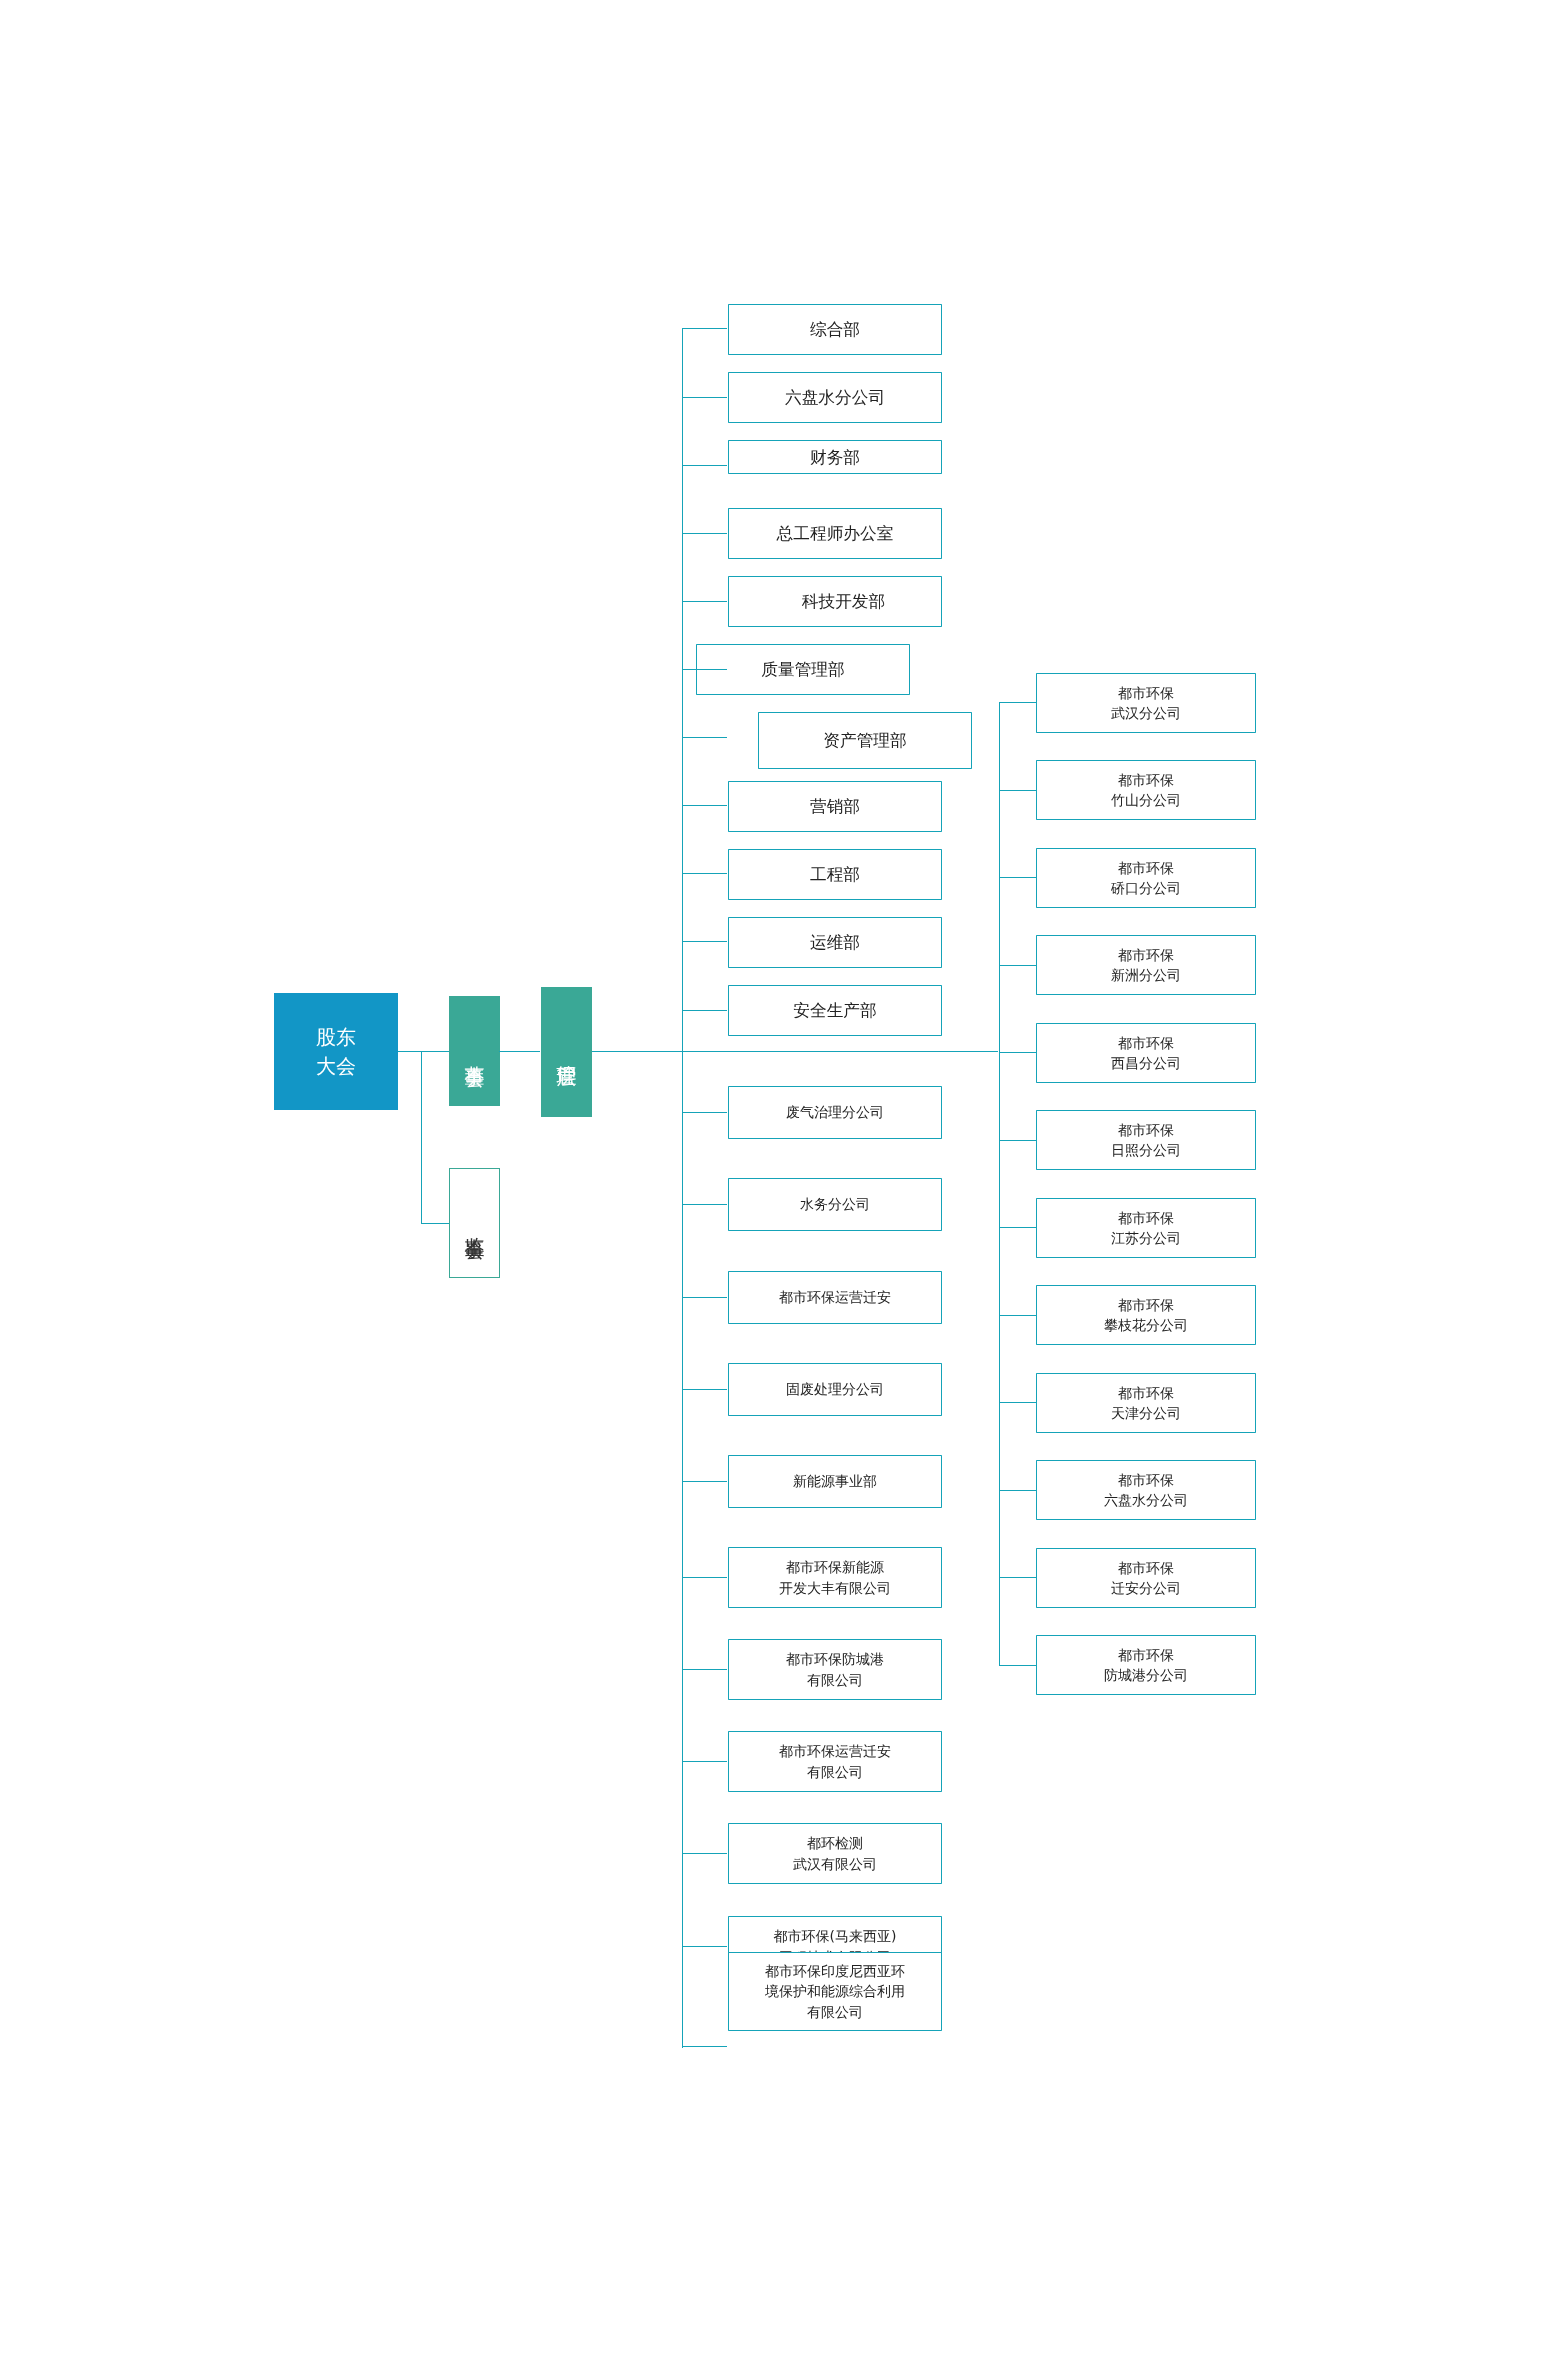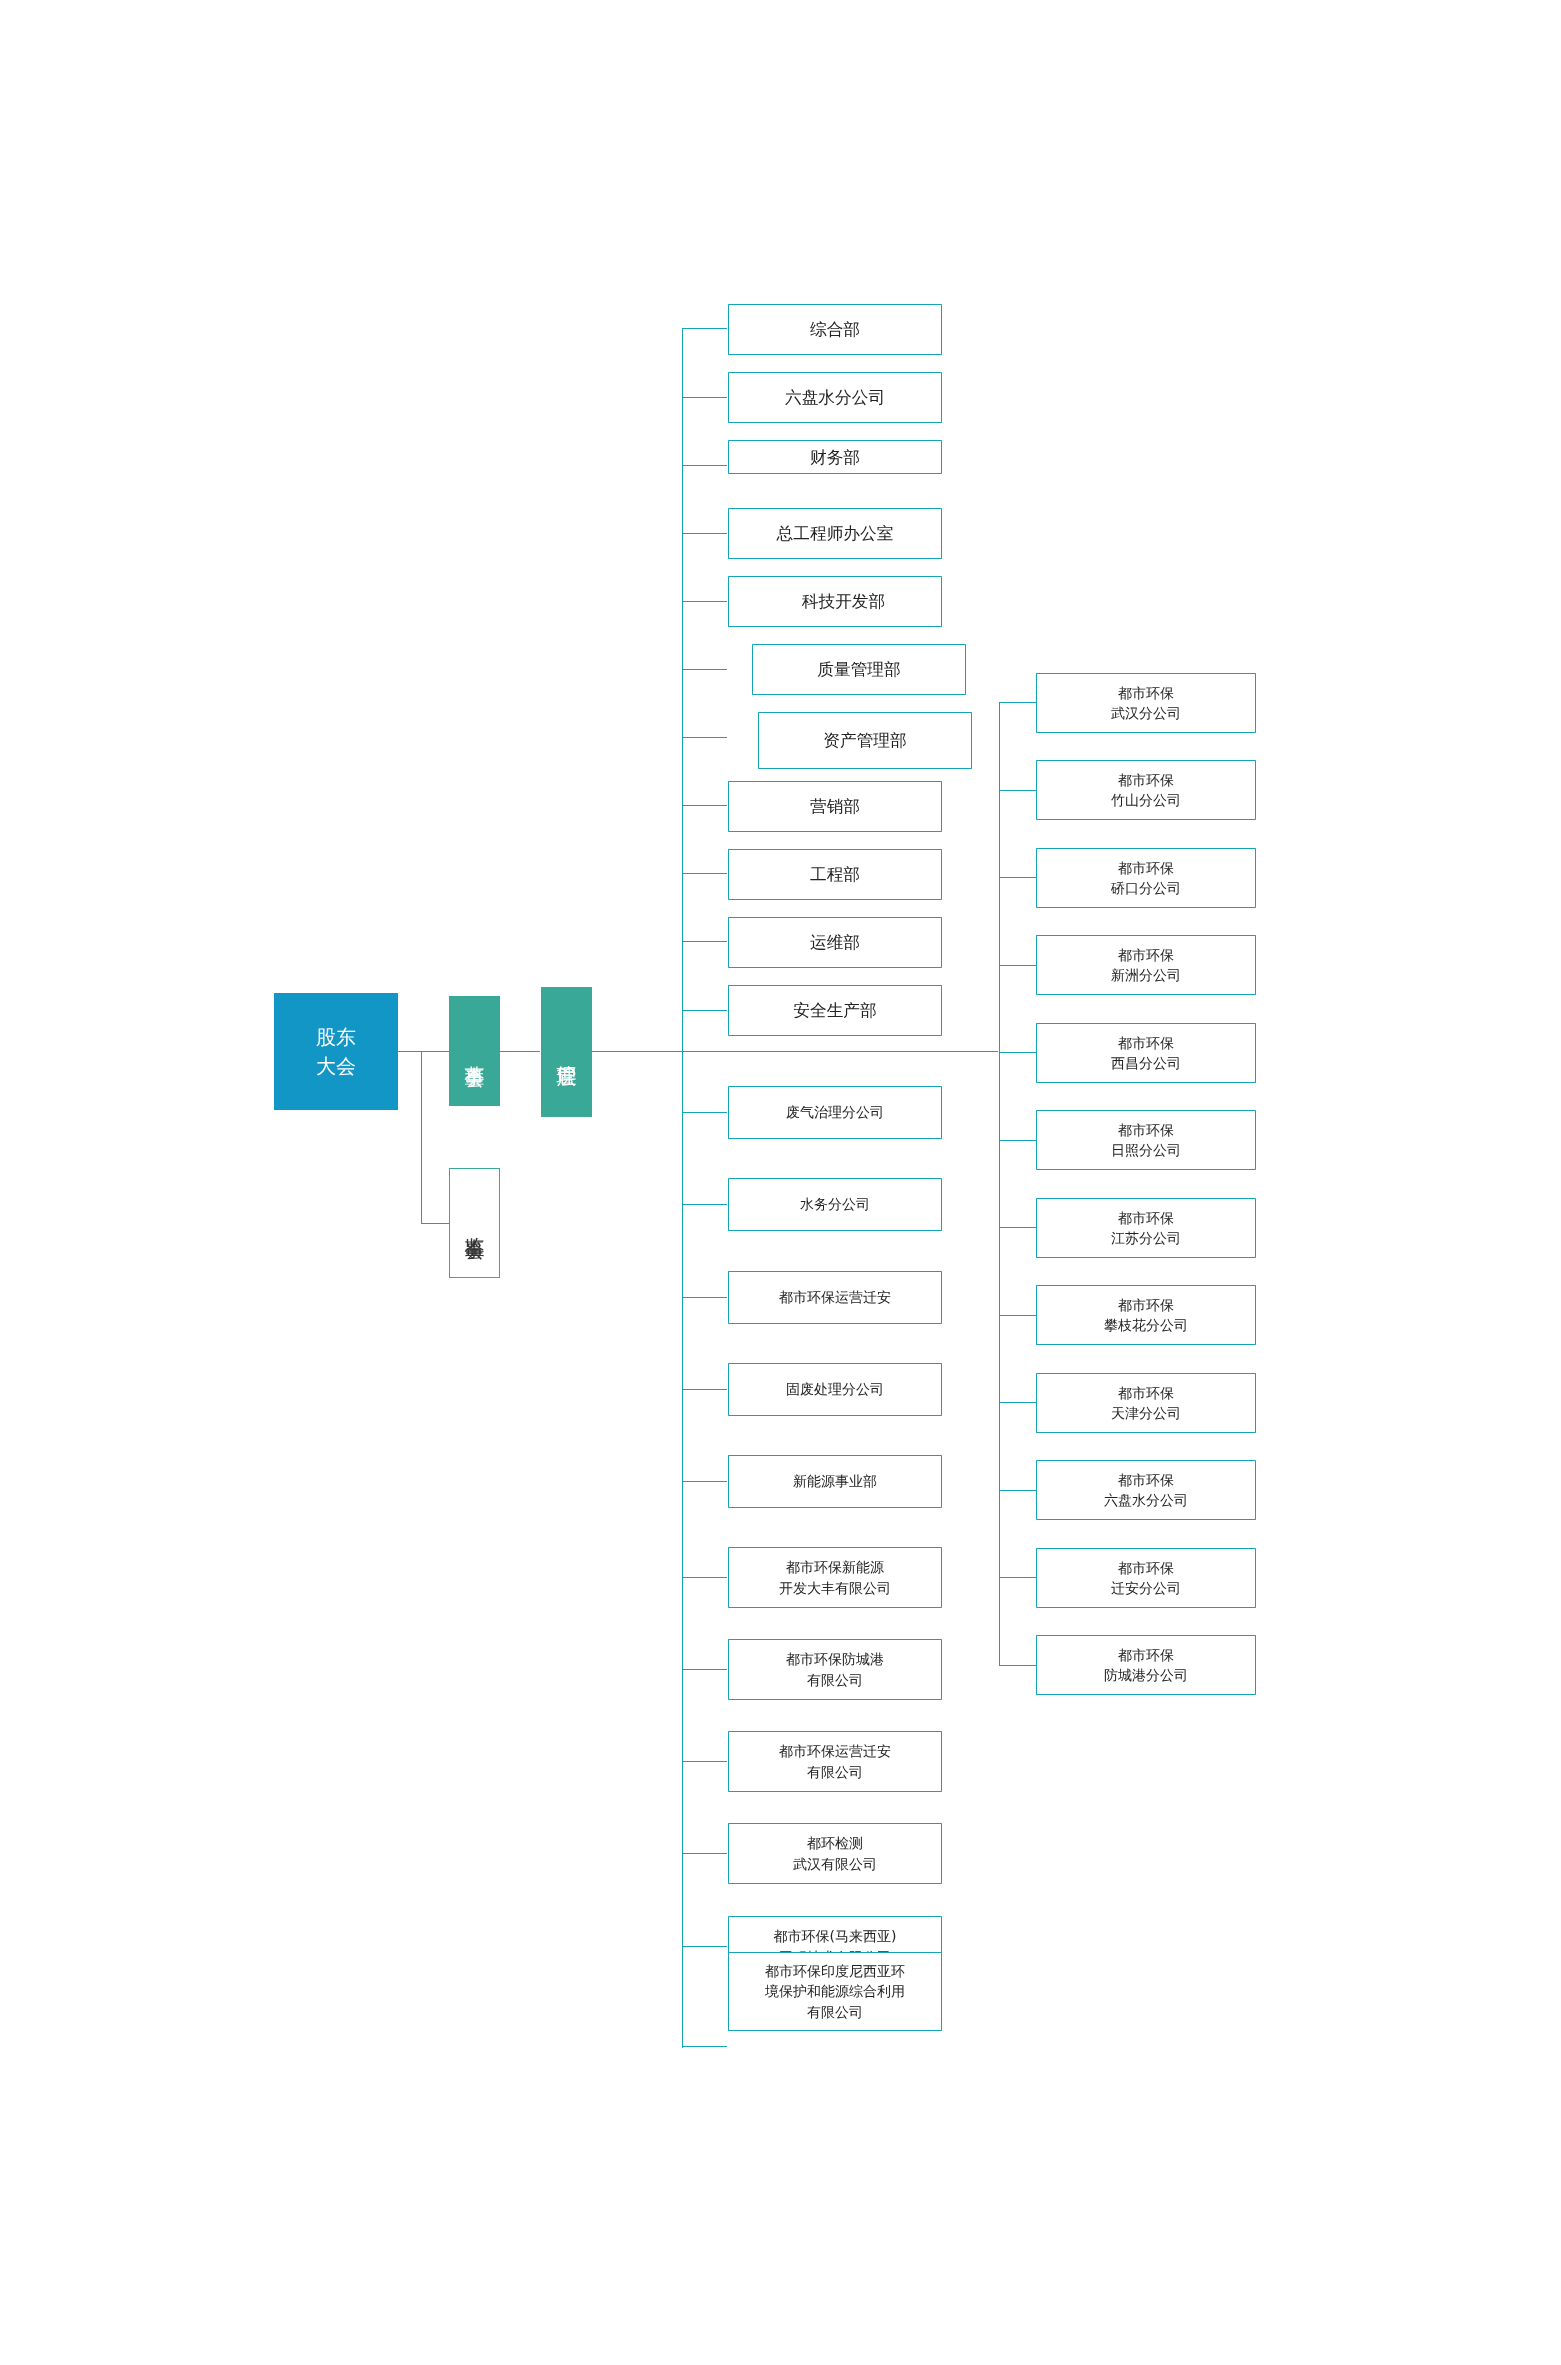--- a/index.html
+++ b/index.html
@@ -59,21 +59,21 @@
     <div class="node box" style="left: 728px; top: 304px; width: 214px; height: 51px;">综合部</div>
     <div class="ln lnh" style="left: 682px; top: 328px; width: 45px; height: 1.1px;"></div>
     <div class="node box" style="left: 728px; top: 372px; width: 214px; height: 51px;">六盘水分公司</div>
     <div class="ln lnh" style="left: 682px; top: 397px; width: 45px; height: 1.1px;"></div>
     <div class="node box" style="left: 728px; top: 440px; width: 214px; height: 34px;">财务部</div>
     <div class="ln lnh" style="left: 682px; top: 465px; width: 45px; height: 1.1px;"></div>
     <div class="node box" style="left: 728px; top: 508px; width: 214px; height: 51px;">总工程师办公室</div>
     <div class="ln lnh" style="left: 682px; top: 533px; width: 45px; height: 1.1px;"></div>
     <div class="node box" style="left: 728px; top: 576px; width: 214px; height: 51px; padding-left: 17px;">科技开发部</div>
     <div class="ln lnh" style="left: 682px; top: 601px; width: 45px; height: 1.1px;"></div>
-    <div class="node box" style="left: 752px; top: 644px; width: 214px; height: 51px;">质量管理部</div>
+    <div class="node box" style="left: 696px; top: 644px; width: 214px; height: 51px;">质量管理部</div>
     <div class="ln lnh" style="left: 682px; top: 669px; width: 45px; height: 1.1px;"></div>
     <div class="node box" style="left: 758px; top: 712px; width: 214px; height: 57px; text-align: right;">资产管理部</div>
     <div class="ln lnh" style="left: 682px; top: 737px; width: 45px; height: 1.1px;"></div>
     <div class="node box" style="left: 728px; top: 781px; width: 214px; height: 51px;">营销部</div>
     <div class="ln lnh" style="left: 682px; top: 805px; width: 45px; height: 1.1px;"></div>
     <div class="node box" style="left: 728px; top: 849px; width: 214px; height: 51px;">工程部</div>
     <div class="ln lnh" style="left: 682px; top: 873px; width: 45px; height: 1.1px;"></div>
     <div class="node box" style="left: 728px; top: 917px; width: 214px; height: 51px;">运维部</div>
     <div class="ln lnh" style="left: 682px; top: 941px; width: 45px; height: 1.1px;"></div>
     <div class="node box" style="left: 728px; top: 985px; width: 214px; height: 51px;">安全生产部</div>

